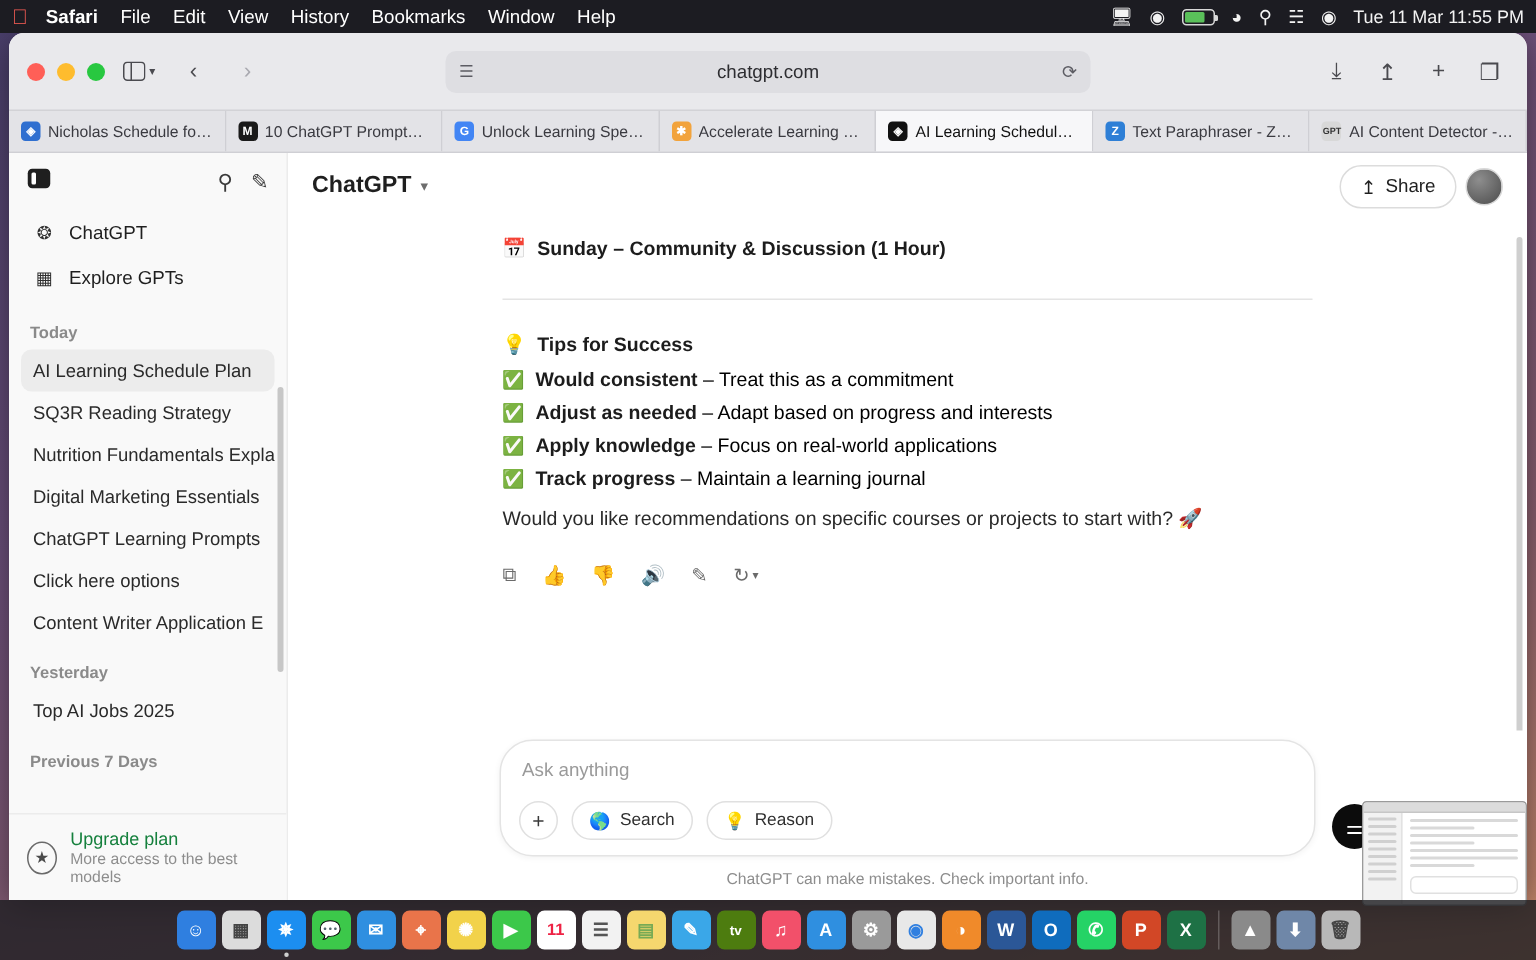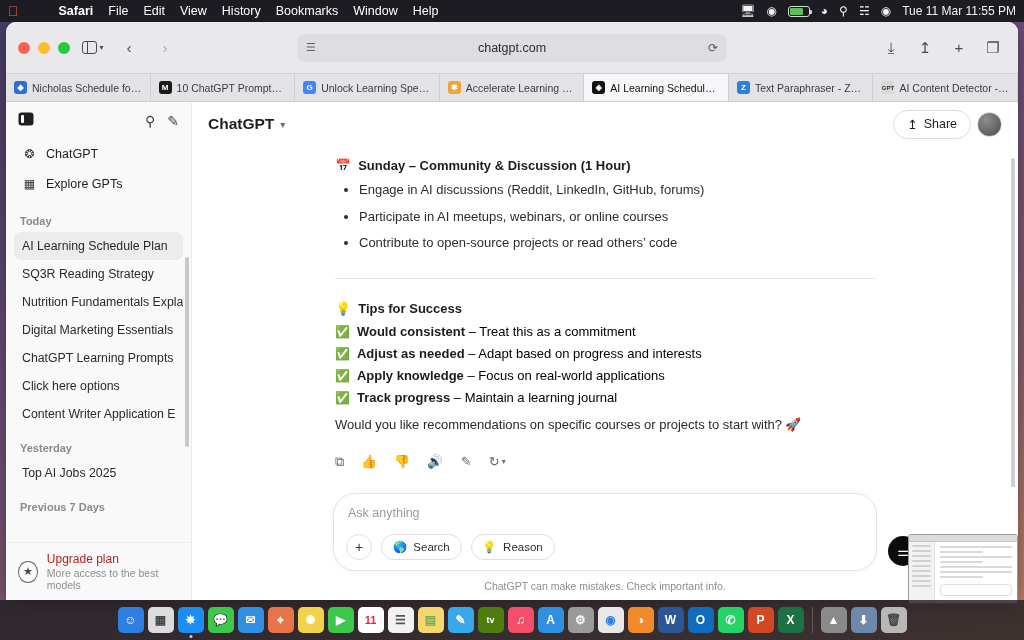--- a/index.html
+++ b/index.html
@@ -16,21 +16,21 @@
   #menubar {
     position: absolute; top: 0; left: 0; width: 1024px; height: 22px;
     background: #1c1c22;
     display: flex; align-items: center;
     color: #fff; font-size: 12.5px;
     padding: 0 8px;
     z-index: 50;
   }
   #menubar .apple { font-size: 14px; margin-right: 12px; color:#ff5f57;}
   #menubar .mitem { margin-right: 15px; white-space: nowrap; }
-  #menubar .mitem.bold { font-weight: bold; margin-left: 28px; }
+  #menubar .mitem.bold { font-weight: bold; }
   #menubar .spacer { flex: 1; }
   #menubar .right { display: flex; align-items: center; gap: 11px; font-size: 12px;}
   .statusicon { font-size: 12px; opacity: .95; }
   .battery-box {
     width: 22px; height: 11px; border: 1px solid #d8d8d8; border-radius: 3px;
     position: relative; display: inline-block;
   }
   .battery-box::after {
     content:""; position:absolute; right:-3px; top:3px; width:2px; height:4px;
     background:#d8d8d8; border-radius:0 1px 1px 0;
@@ -141,21 +141,21 @@
     background: #c7c7c7; border-radius: 2px;
   }
   #sb-upgrade {
     border-top: 1px solid #ececec; padding: 9px 12px;
     display: flex; align-items: center; gap: 9px; background: #f9f9f9;
   }
   .up-circle {
     width: 22px; height: 22px; border-radius: 50%; border: 1.4px solid #6a6a6a;
     display:flex; align-items:center; justify-content:center; font-size: 11px; color:#4a4a4a;
   }
-  #sb-upgrade .t1 { font-size: 12px; color: #b91c1c; }
+  #sb-upgrade .t1 { font-size: 12px; color: #15803d; }
   #sb-upgrade .t2 { font-size: 10.5px; color: #8d8d8d; margin-top:1px;}
 
   
   #main { flex: 1; display: flex; flex-direction: column; position: relative; min-width: 0; }
   #mainhead {
     height: 44px; display: flex; align-items: center; padding: 0 16px;
     gap: 6px;
   }
   #mainhead .title { font-size: 15.5px; font-weight: bold; color: #1f1f1f; }
   #mainhead .chev { font-size: 10px; color: #6d6d6d; }
@@ -412,25 +412,20 @@
         </span>
         <span class="avatar"></span>
       </div>
 
       <div id="convo">
         <div id="convo-inner">
           <div class="hdr-row">
             <span class="emoji">📅</span>
             <span class="txt">Sunday – Community &amp; Discussion (1 Hour)</span>
           </div>
-          <ul class="bullets">
-            <li>Engage in AI discussions (Reddit, LinkedIn, GitHub, forums)</li>
-            <li>Participate in AI meetups, webinars, or online courses</li>
-            <li>Contribute to open-source projects or read others’ code</li>
-          </ul>
 
           <hr class="divider">
 
           <div class="hdr-row">
             <span class="emoji">💡</span>
             <span class="txt">Tips for Success</span>
           </div>
 
           <div class="tip-row">
             <span class="chk">✅</span>

